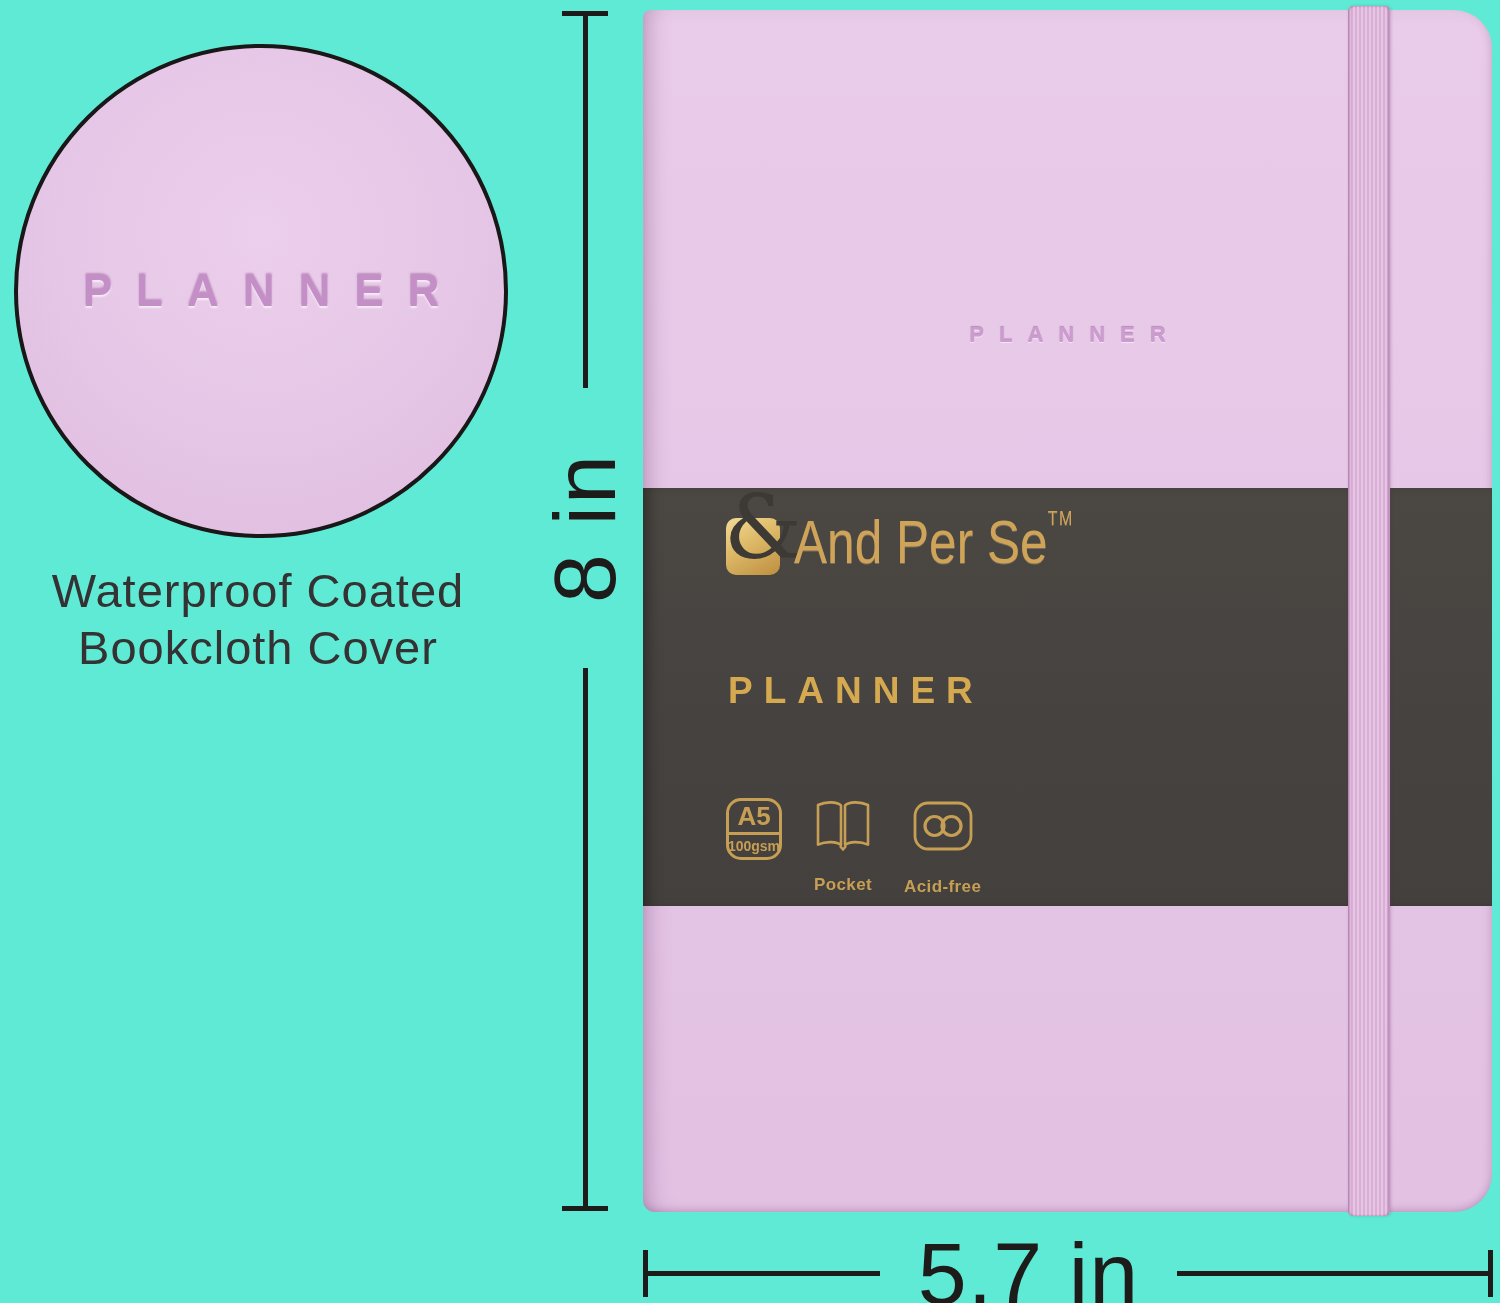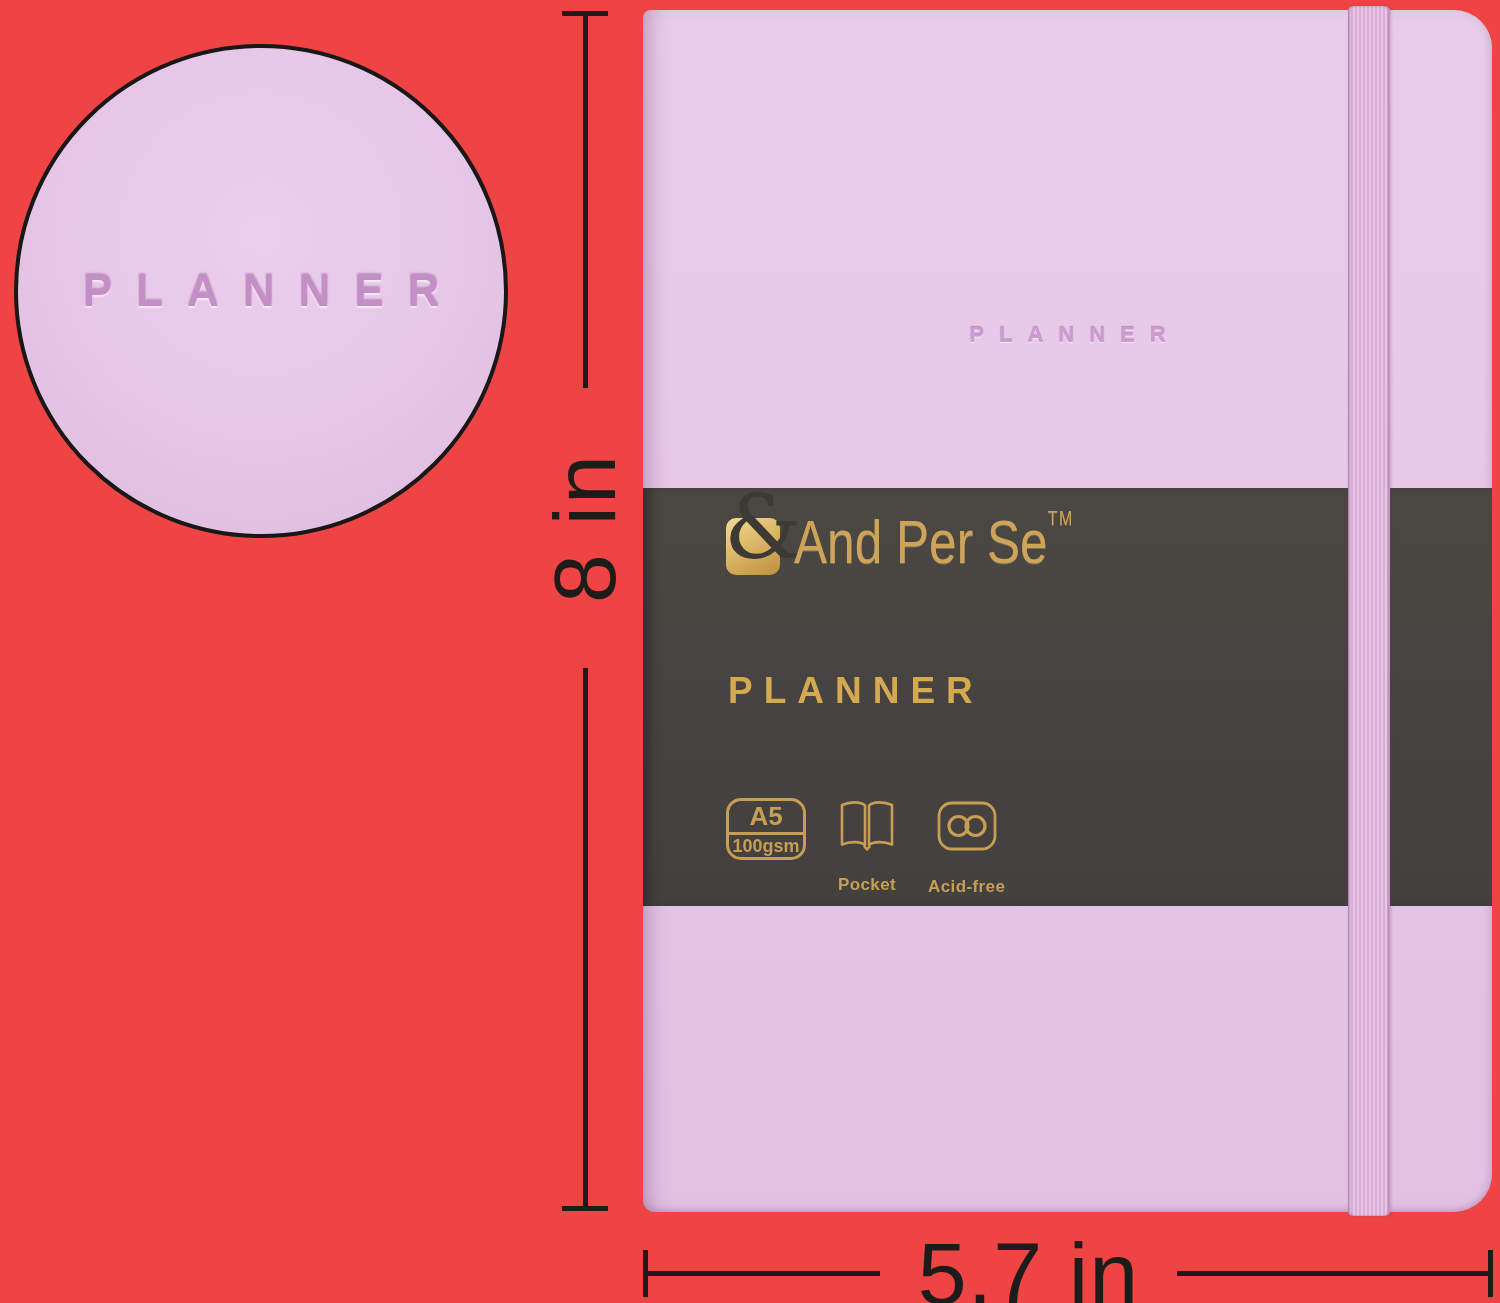--- a/index.html
+++ b/index.html
@@ -1,17 +1,17 @@
 <!DOCTYPE html>
 <html><head>
 <meta charset="utf-8">
 <style>
   html,body{margin:0;padding:0;background:#ffffff;}
   .stage{
-    position:relative;width:1500px;height:1303px;background:#ef4444;
+    position:relative;width:1500px;height:1303px;background:#5eead4;
     font-family:"Liberation Sans",sans-serif;overflow:hidden;
   }
 
   
   .detail-circle{
     position:absolute;left:14px;top:44px;width:486px;height:486px;
     border-radius:50%;border:4px solid #1a1718;
     background:radial-gradient(circle at 50% 38%, #eccfec 0%, #e5c6e6 55%, #debade 100%);
     display:flex;align-items:center;justify-content:center;
   }
@@ -99,45 +99,49 @@
   }
 
   
   .features{position:absolute;left:83px;top:310px;display:flex;gap:27px;align-items:flex-start;}
   .feat{position:relative;display:flex;flex-direction:column;align-items:center;}
   .feat-label{
     margin-top:23px;font-size:17px;font-weight:700;letter-spacing:.4px;
     color:#c79f54;white-space:nowrap;
   }
   .a5-box{
-    width:80px;height:62px;border:3px solid #c79f54;border-radius:15px;
+    width:56px;height:62px;border:3px solid #c79f54;border-radius:15px;
     box-sizing:border-box;display:flex;flex-direction:column;color:#c79f54;
   }
   .a5-top{flex:1.15;display:flex;align-items:center;justify-content:center;
     font-size:26px;font-weight:700;border-bottom:3px solid #c79f54;}
   .a5-bot{flex:1;display:flex;align-items:center;justify-content:center;
-    font-size:18px;font-weight:700;}
+    font-size:14px;font-weight:700;}
   .icon-svg{display:block;}
 
   
   .elastic{
     position:absolute;left:705px;top:-4px;width:42px;height:1210px;border-radius:5px;
     background:repeating-linear-gradient(90deg,
       #d2a2cf 0px,#eed2ec 2px,#d2a2cf 4px);
     box-shadow:inset 2px 0 2px rgba(120,60,120,.35), inset -2px 0 2px rgba(120,60,120,.35),
                1px 0 3px rgba(100,50,100,.25);
   }
 </style>
 </head>
 <body>
 
 <div class="stage">
 
   <div class="detail-circle">
     <span class="detail-emboss">PLANNER</span>
+  </div>
+  <div class="caption">
+    <div>Waterproof Coated</div>
+    <div>Bookcloth Cover</div>
   </div>
 
   <div class="dim dimv-cap-top"></div>
   <div class="dim dimv-seg1"></div>
   <div class="dimv-label">8 in</div>
   <div class="dim dimv-seg2"></div>
   <div class="dim dimv-cap-bot"></div>
 
   <div class="dim dimh-cap-left"></div>
   <div class="dim dimh-seg1"></div>

